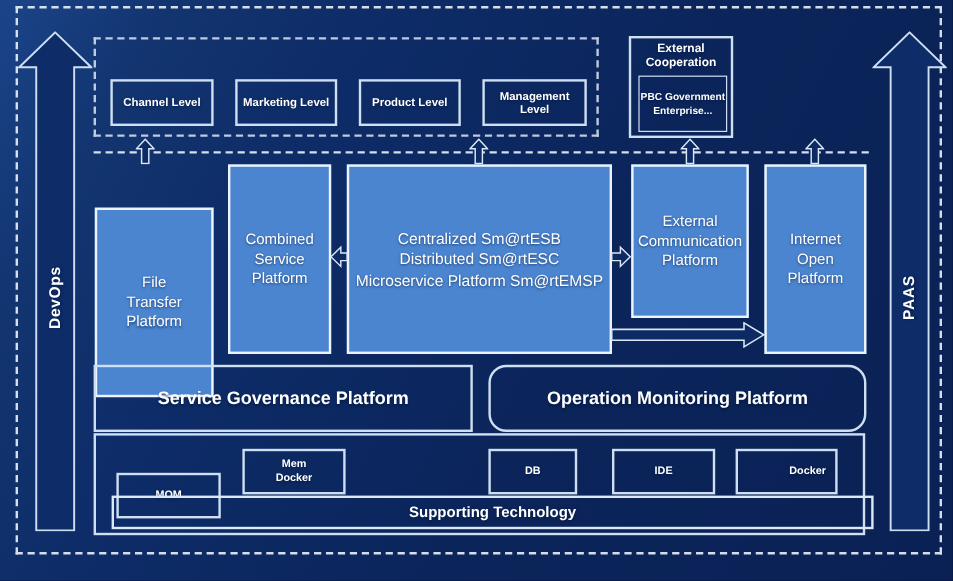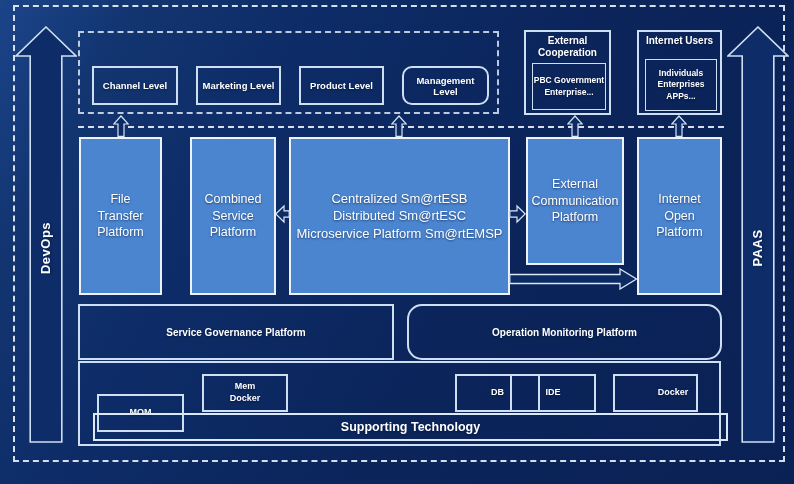--- a/index.html
+++ b/index.html
@@ -22,21 +22,21 @@
   
   .topbox{top:30px;height:85px;border:2px solid #cfdff2;}
   .topbox .title{position:absolute;left:0;right:0;top:3px;font-size:10px;font-weight:bold;line-height:1.2;text-align:center;}
   .topbox .inner{position:absolute;border:1.5px solid #cfdff2;font-size:8.5px;font-weight:bold;line-height:1.3;}
   
   .sep-line{left:78px;top:126px;width:646px;height:0;border-top:2px dashed rgba(232,238,248,.92);}
   
   .plat{top:137px;height:158px;background:#4b85d0;border:2px solid #ecf3fc;
         font-size:12.5px;line-height:1.34;font-weight:normal;}
   
-  .gov{top:304px;height:56px;border:2px solid #cfdff2;font-size:10px;font-weight:bold;}
+  .gov{top:304px;height:56px;border:2px solid #cfdff2;font-size:15px;font-weight:bold;}
   
   .tray{left:78px;top:361px;width:643px;height:85px;border:2px solid #cfdff2;}
   .tech{top:374px;height:38px;border:2px solid #cfdff2;font-size:9px;font-weight:bold;line-height:1.3;}
   .supbar{left:93px;top:413px;width:635px;height:28px;border:2px solid #dde8f6;
           font-size:12.5px;font-weight:bold;}
   
   .rail-label{width:80px;height:16px;line-height:16px;text-align:center;
               font-size:13px;font-weight:bold;transform:rotate(-90deg);letter-spacing:.5px;}
   svg{display:block;}
 </style>
@@ -54,52 +54,46 @@
 
   <svg class="abs" style="left:727px;top:26px;" width="62" height="417" viewBox="0 0 62 417">
     <polygon points="31,1 61,30 46.8,30 46.8,416 15.2,416 15.2,30 1,30" fill="#0d2c68" stroke="#cfdff2" stroke-width="1.6"></polygon>
   </svg>
   <div class="abs rail-label tshadow" style="left:718px;top:240px;">PAAS</div>
 
   <div class="abs levels-box"></div>
   <div class="abs chip flexc tshadow" style="left:92px;width:86px;text-align:center;">Channel Level</div>
   <div class="abs chip flexc tshadow" style="left:196px;width:85px;">Marketing Level</div>
   <div class="abs chip flexc tshadow" style="left:299px;width:85px;">Product Level</div>
-  <div class="abs chip flexc tshadow" style="left:402px;width:87px;border-radius:10px;">Management Level</div>
+  <div class="abs chip flexc tshadow" style="left:402px;width:87px;">Management Level</div>
 
   <div class="abs topbox" style="left:524px;width:87px;">
     <div class="title pre tshadow">External
 Cooperation</div>
     <div class="inner flexc pre tshadow" style="left:6px;top:31px;width:72px;height:45px;">PBC Government
 Enterprise...</div>
   </div>
 
-  <div class="abs topbox" style="left:637px;width:85px;">
-    <div class="title tshadow">Internet Users</div>
-    <div class="inner flexc pre tshadow" style="left:6px;top:27px;width:70px;height:50px;">Individuals
-Enterprises
-APPs...</div>
-  </div>
 
   <div class="abs sep-line"></div>
 
   <svg class="abs" style="left:113px;top:115px;" width="16" height="22" viewBox="0 0 16 22">
     <polygon points="8,1 15.3,9 11,9 11,21.3 5,21.3 5,9 0.7,9" fill="#0c2a63" stroke="#dbe7f6" stroke-width="1.2"></polygon>
   </svg>
   <svg class="abs" style="left:391px;top:115px;" width="16" height="22" viewBox="0 0 16 22">
     <polygon points="8,1 15.3,9 11,9 11,21.3 5,21.3 5,9 0.7,9" fill="#0c2a63" stroke="#dbe7f6" stroke-width="1.2"></polygon>
   </svg>
   <svg class="abs" style="left:567px;top:115px;" width="16" height="22" viewBox="0 0 16 22">
     <polygon points="8,1 15.3,9 11,9 11,21.3 5,21.3 5,9 0.7,9" fill="#0c2a63" stroke="#dbe7f6" stroke-width="1.2"></polygon>
   </svg>
   <svg class="abs" style="left:671px;top:115px;" width="16" height="22" viewBox="0 0 16 22">
     <polygon points="8,1 15.3,9 11,9 11,21.3 5,21.3 5,9 0.7,9" fill="#0c2a63" stroke="#dbe7f6" stroke-width="1.2"></polygon>
   </svg>
 
-  <div class="abs plat flexc pre tshadow" style="left:79px;width:83px;">File
+  <div class="abs plat flexc pre tshadow" style="left:79px;width:99px;margin-top:36px;">File
 Transfer
 Platform</div>
   <div class="abs plat flexc pre tshadow" style="left:190px;width:86px;">Combined
 Service
 Platform</div>
   <div class="abs plat flexc pre tshadow" style="left:289px;width:221px;font-size:13px;">Centralized Sm@rtESB
 Distributed Sm@rtESC
 Microservice Platform Sm@rtEMSP</div>
   <div class="abs plat flexc pre tshadow" style="left:526px;width:98px;height:128px;">External
 Communication
@@ -119,18 +113,18 @@
     <polygon points="0.8,6.5 111,6.5 111,1 127.5,11 111,21 111,15.5 0.8,15.5" fill="#0c2a63" stroke="#dbe7f6" stroke-width="1.3"></polygon>
   </svg>
 
   <div class="abs gov flexc tshadow" style="left:78px;width:316px;">Service Governance Platform</div>
   <div class="abs gov flexc tshadow" style="left:407px;width:315px;border-radius:15px;">Operation Monitoring Platform</div>
 
   <div class="abs tray"></div>
   <div class="abs tech flexc pre tshadow" style="left:97px;width:87px;margin-top:20px;">MOM</div>
   <div class="abs tech flexc pre tshadow" style="left:202px;width:86px;">Mem
 Docker</div>
-  <div class="abs tech flexc pre tshadow" style="left:407px;width:85px;margin-left:48px;">DB</div>
+  <div class="abs tech flexc pre tshadow" style="left:407px;width:74px;">DB</div>
   <div class="abs tech flexc pre tshadow" style="left:510px;width:86px;text-align:right;">IDE</div>
   <div class="abs tech flexc pre tshadow" style="left:613px;width:85px;padding-left:35px;">Docker</div>
   <div class="abs supbar flexc tshadow">Supporting Technology</div>
 
 </div>
 
 </body></html>

